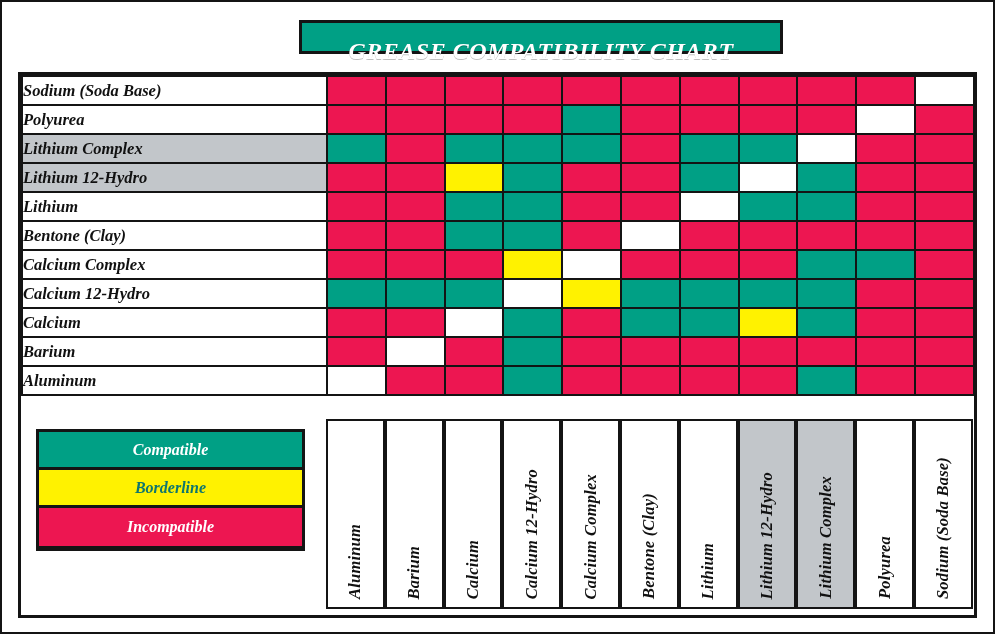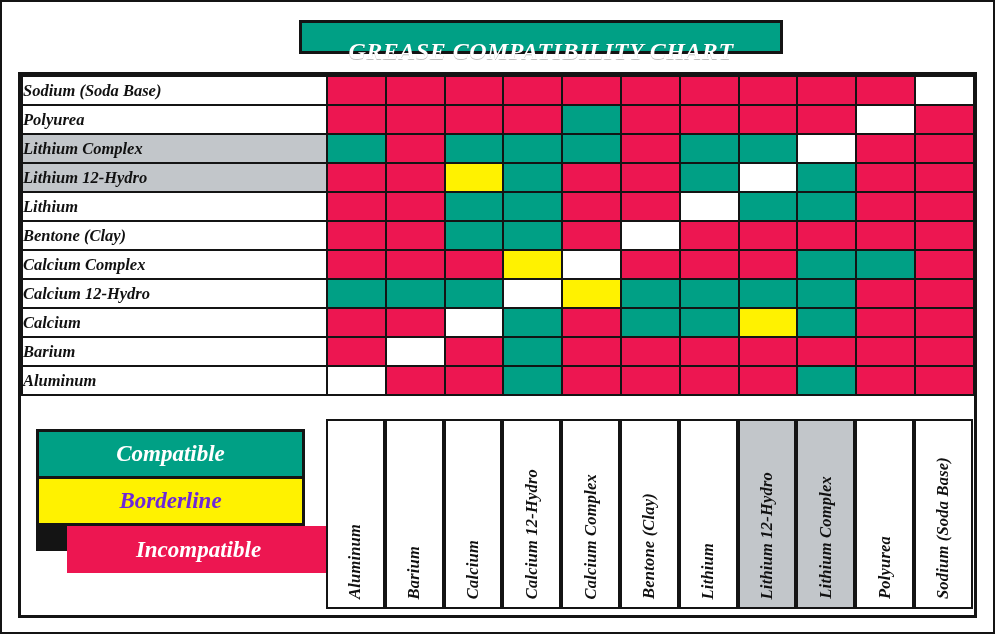--- a/index.html
+++ b/index.html
@@ -58,28 +58,28 @@
   .cell.b{background:#FFF200;}
   .cell.i{background:#ED1651;}
   .cell.n{background:#ffffff;}
 
   
   #legend{
     position:absolute;left:15px;top:354px;width:269px;height:122px;
     border:3px solid #141414;box-sizing:border-box;background:#141414;
   }
   .legend-row{
-    height:47px;width:100%;
+    height:38px;width:100%;
     display:flex;align-items:center;justify-content:center;
     border-bottom:3px solid #141414;box-sizing:border-box;
-    font-weight:bold;font-size:23px;
-  }
-  .legend-row:last-child{border-bottom:none;margin-left:28px;}
+    font-weight:bold;font-size:16px;
+  }
+  .legend-row:last-child{border-bottom:none;}
   .legend-row.compatible{background:#00A085;color:#ffffff;}
-  .legend-row.borderline{background:#FFF200;color:#6d28d9;}
+  .legend-row.borderline{background:#FFF200;color:#0f766e;}
   .legend-row.incompatible{background:#ED1651;color:#ffffff;}
 
   
   #colheads{
     position:absolute;left:305px;top:344px;width:648px;height:190px;
     display:flex;
   }
   .colhead{
     width:58.8px;height:190px;
     border:2px solid #141414;

